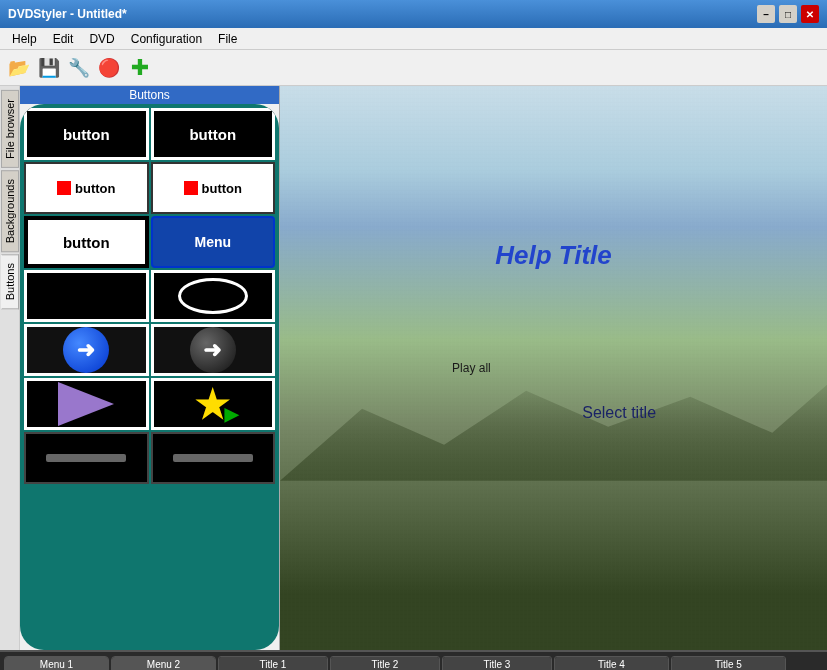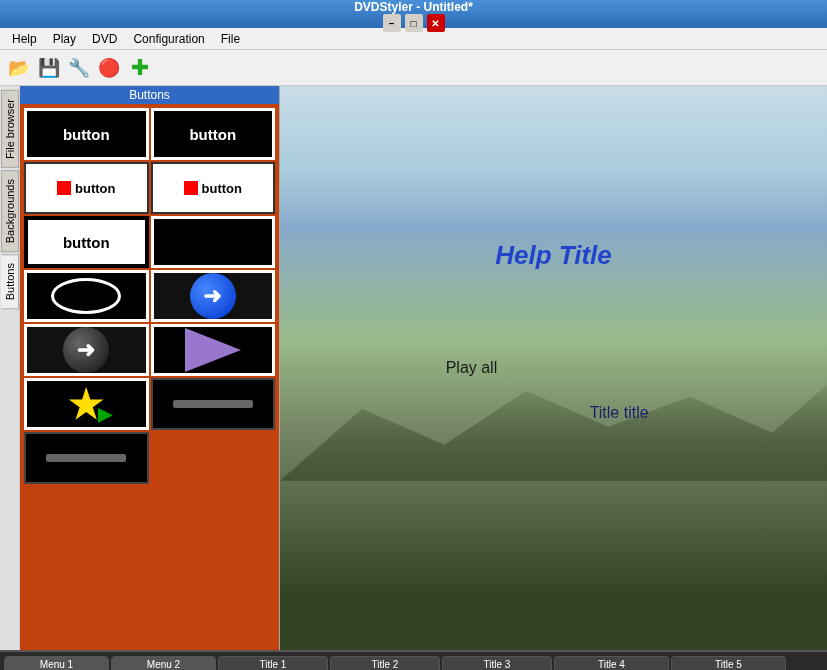--- a/index.html
+++ b/index.html
@@ -9,21 +9,20 @@
     #titlebar {
       background: linear-gradient(to bottom, #4a90d9, #2a6cb5);
       color: white;
       height: 28px;
       display: flex;
       align-items: center;
       justify-content: space-between;
       padding: 0 8px;
       font-size: 12px;
       font-weight: bold;
-      flex-direction: column;
     }
     #titlebar-controls { display: flex; gap: 4px; }
     .titlebar-btn {
       width: 18px; height: 18px;
       border-radius: 2px;
       border: none;
       cursor: pointer;
       font-size: 10px;
       display: flex; align-items: center; justify-content: center;
       font-weight: bold;
@@ -121,21 +120,22 @@
       color: white;
       text-align: center;
       padding: 2px 0;
       font-size: 12px;
     }
 
     #panel-scroll {
       flex: 1;
       overflow-y: auto;
       overflow-x: hidden;
-      background: #c2410c;
+      background: #0f766e;
+      border-radius: 24px;
     }
 
     .button-grid {
       display: grid;
       grid-template-columns: 1fr 1fr;
       gap: 2px;
       padding: 4px;
     }
 
     .btn-item {
@@ -250,21 +250,21 @@
       font-weight: bold;
       color: #2244cc;
       font-style: italic;
     }
 
     .play-all-text {
       position: absolute;
       top: 50%;
       left: 35%;
       transform: translate(-50%, -50%);
-      font-size: 16px;
+      font-size: 12px;
       color: #1a1a1a;
     }
 
     .select-title-text {
       position: absolute;
       top: 58%;
       left: 62%;
       transform: translate(-50%, -50%);
       font-size: 16px;
       color: #1a2266;
@@ -336,21 +336,21 @@
   <span>DVDStyler - Untitled*</span>
   <div id="titlebar-controls">
     <button class="titlebar-btn min-btn">–</button>
     <button class="titlebar-btn max-btn">□</button>
     <button class="titlebar-btn close-btn">✕</button>
   </div>
 </div>
 
 <div id="menubar">
   <span class="menu-item">Help</span>
-  <span class="menu-item">Play</span>
+  <span class="menu-item">Edit</span>
   <span class="menu-item">DVD</span>
   <span class="menu-item">Configuration</span>
   <span class="menu-item">File</span>
 </div>
 
 <div id="toolbar">
   <button class="toolbar-btn">📂</button>
   <button class="toolbar-btn">💾</button>
   <button class="toolbar-btn">🔧</button>
   <button class="toolbar-btn">🔴</button>
@@ -391,20 +391,23 @@
             <div class="btn-red-dot">
               <span class="red-dot"></span>
               <span>button</span>
             </div>
           </div>
 
           <div class="btn-item" style="background:white; border:4px solid black;">
             <span style="color:black; font-size:15px; font-weight:bold;">button</span>
           </div>
 
+          <div class="btn-item btn-blue-bg" style="background:#1144aa; border-radius:4px; border:2px solid #0033cc;">
+            <span style="color:white; font-size:14px; font-weight:bold;">Menu</span>
+          </div>
 
           <div class="btn-item" style="background:black; border:3px solid white;">
           </div>
 
           <div class="btn-item btn-ellipse" style="background:black; border:3px solid white;">
             <div class="ellipse-shape"></div>
           </div>
 
           <div class="btn-item btn-arrow-blue" style="background:#111; border:3px solid white;">
             <div class="arrow-blue-circle">➜</div>
@@ -453,21 +456,21 @@
         clip-path:polygon(0% 100%, 15% 40%, 30% 70%, 45% 25%, 60% 55%, 75% 30%, 90% 60%, 100% 20%, 100% 100%);">
       </div>
 
       <div style="position:absolute;top:0;left:0;right:0;bottom:0;opacity:0.15;
         background:repeating-linear-gradient(90deg,transparent,transparent 3px,rgba(255,255,255,0.05) 3px,rgba(255,255,255,0.05) 4px),
         repeating-linear-gradient(0deg,transparent,transparent 3px,rgba(0,0,0,0.05) 3px,rgba(0,0,0,0.05) 4px);">
       </div>
 
       <div class="disc-title-text">Help Title</div>
       <div class="play-all-text">Play all</div>
-      <div class="select-title-text">Title title</div>
+      <div class="select-title-text">Select title</div>
     </div>
   </div>
 
 </div>
 
 <div id="filmstrip">
 
   <div class="film-item" style="flex:0 0 105px;">
     <div class="film-title-bar">Menu 1</div>
 

